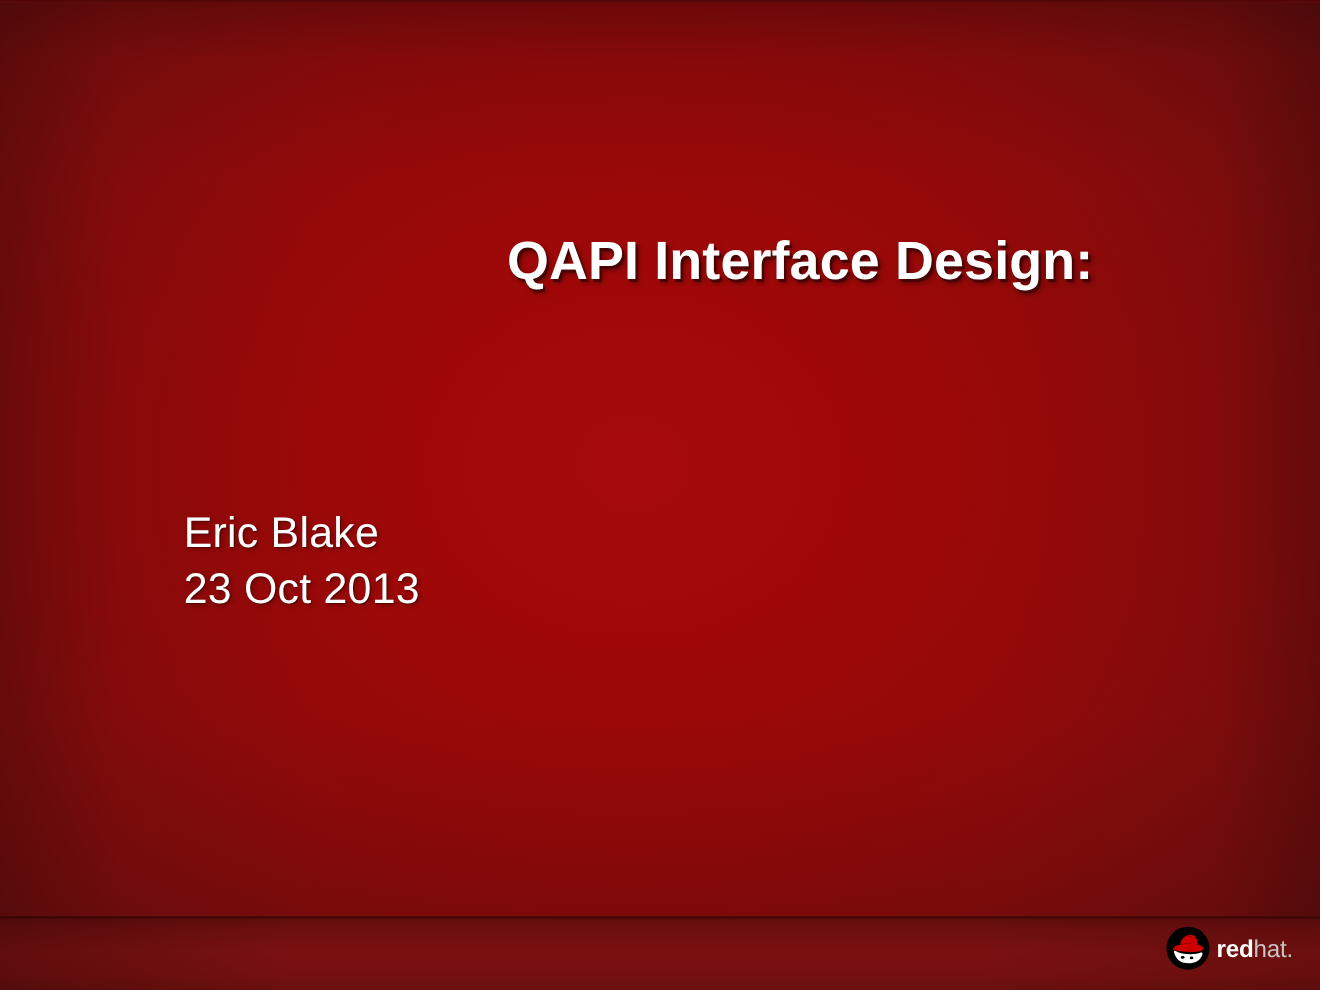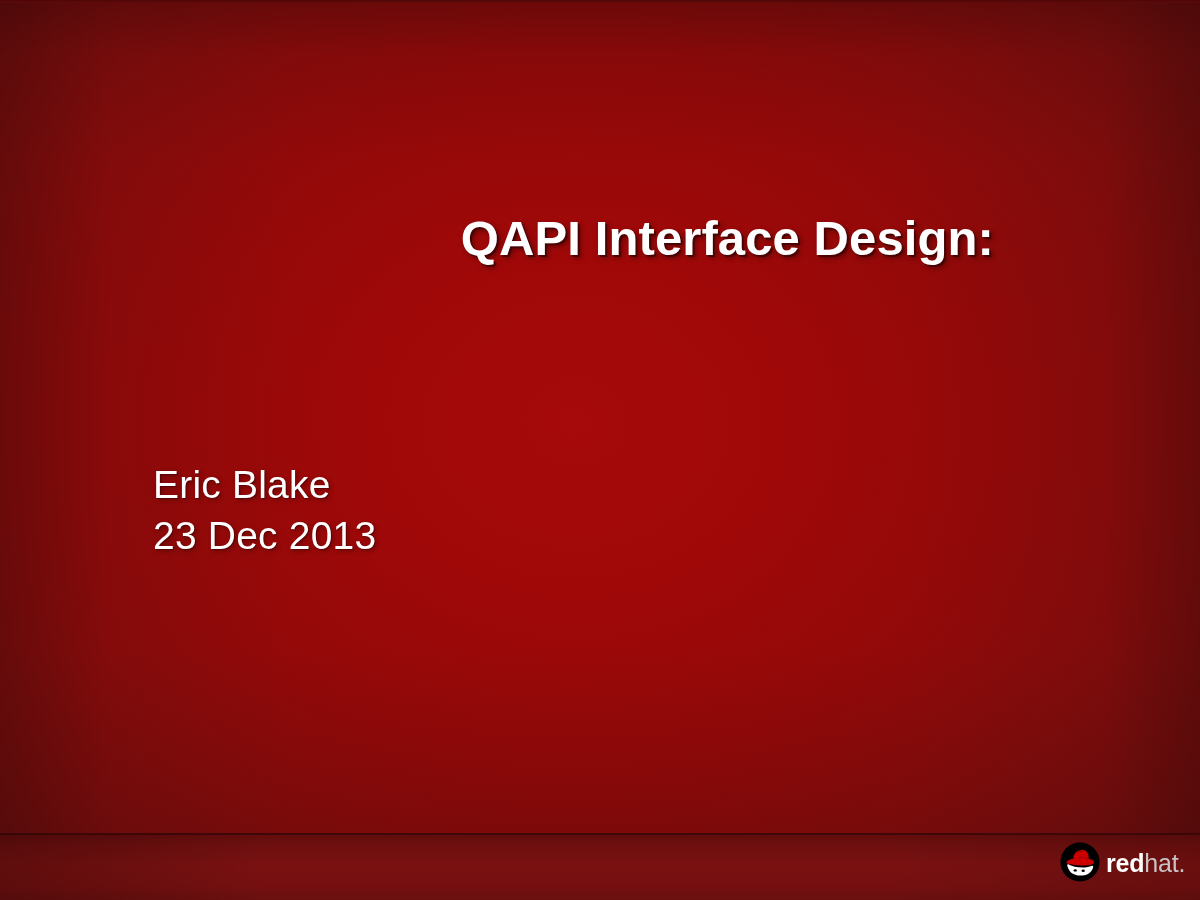--- a/index.html
+++ b/index.html
@@ -115,21 +115,21 @@
       3px 3px 5px rgba(40,2,2,0.55);
     white-space: nowrap;
   }
   .title-line.line1 {
     margin-bottom: 46px;
   }
 
   
   .author-block {
     position: absolute;
-    left: 153px;
+    left: 167px;
     top: 459px;
     text-align: left;
   }
   .author-line {
     font-size: 39px;
     font-weight: normal;
     color: #ffffff;
     line-height: 51px;
     letter-spacing: 0.2px;
     text-shadow:
@@ -148,21 +148,21 @@
     align-items: center;
     gap: 6px;
   }
   .logo-mark {
     width: 40px;
     height: 40px;
     flex: 0 0 40px;
     display: block;
   }
   .logo-word {
-    font-size: 25px;
+    font-size: 22px;
     line-height: 1;
     letter-spacing: -0.2px;
     white-space: nowrap;
     position: relative;
     top: 1px;
   }
   .logo-word .w-red {
     font-weight: bold;
     color: #ffffff;
   }
@@ -184,21 +184,21 @@
   <div class="bg-vignette"></div>
   <div class="bg-sidefade"></div>
   <div class="top-rule"></div>
 
   <div class="title-block">
     <div class="title-line line1">QAPI Interface Design:</div>
   </div>
 
   <div class="author-block">
     <div class="author-line">Eric Blake</div>
-    <div class="author-line">23 Dec 2013</div>
+    <div class="author-line">23 Oct 2013</div>
   </div>
 
   <div class="footer-band"></div>
 
   <div class="logo">
     <svg class="logo-mark" viewBox="0 0 100 100">
       <circle cx="50" cy="50" r="49" fill="#000000"></circle>
 
       <path d="M18 58 C18 58 21 72 31 79 C40 85 58 86 70 80 C79 75 83 66 83 62
                C83 60 81 59 79 60 C74 62 66 64 56 64 C42 64 30 61 23 57

